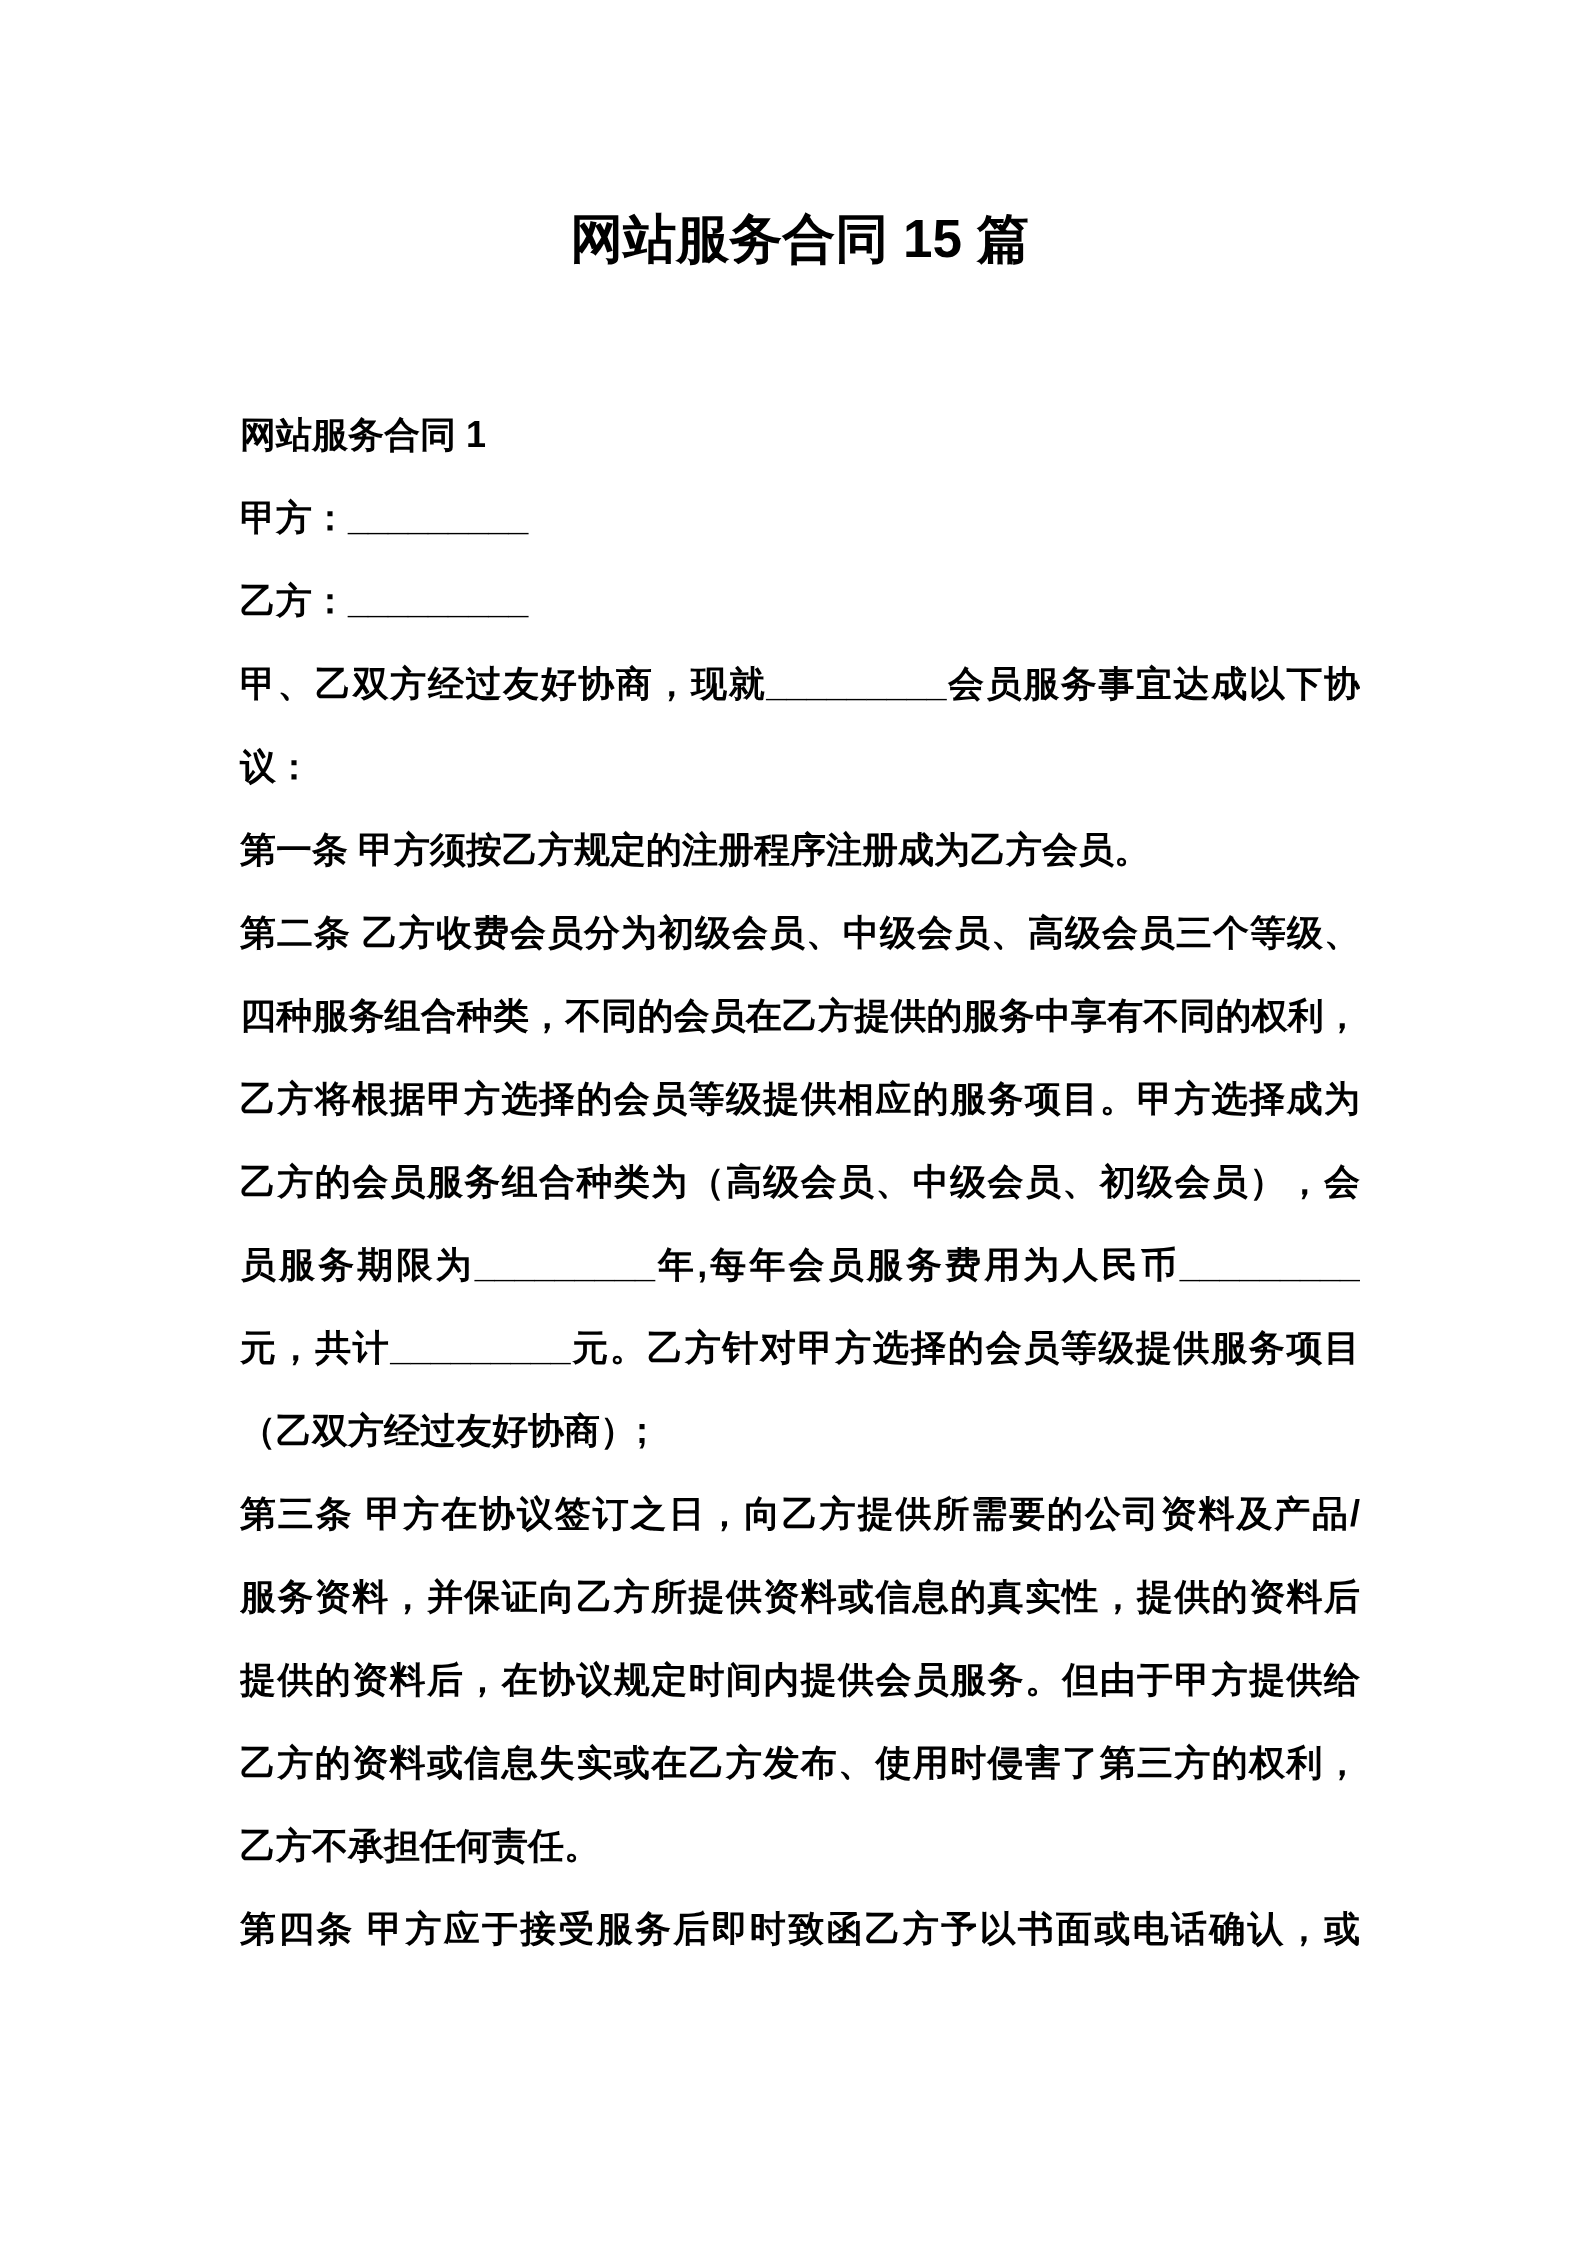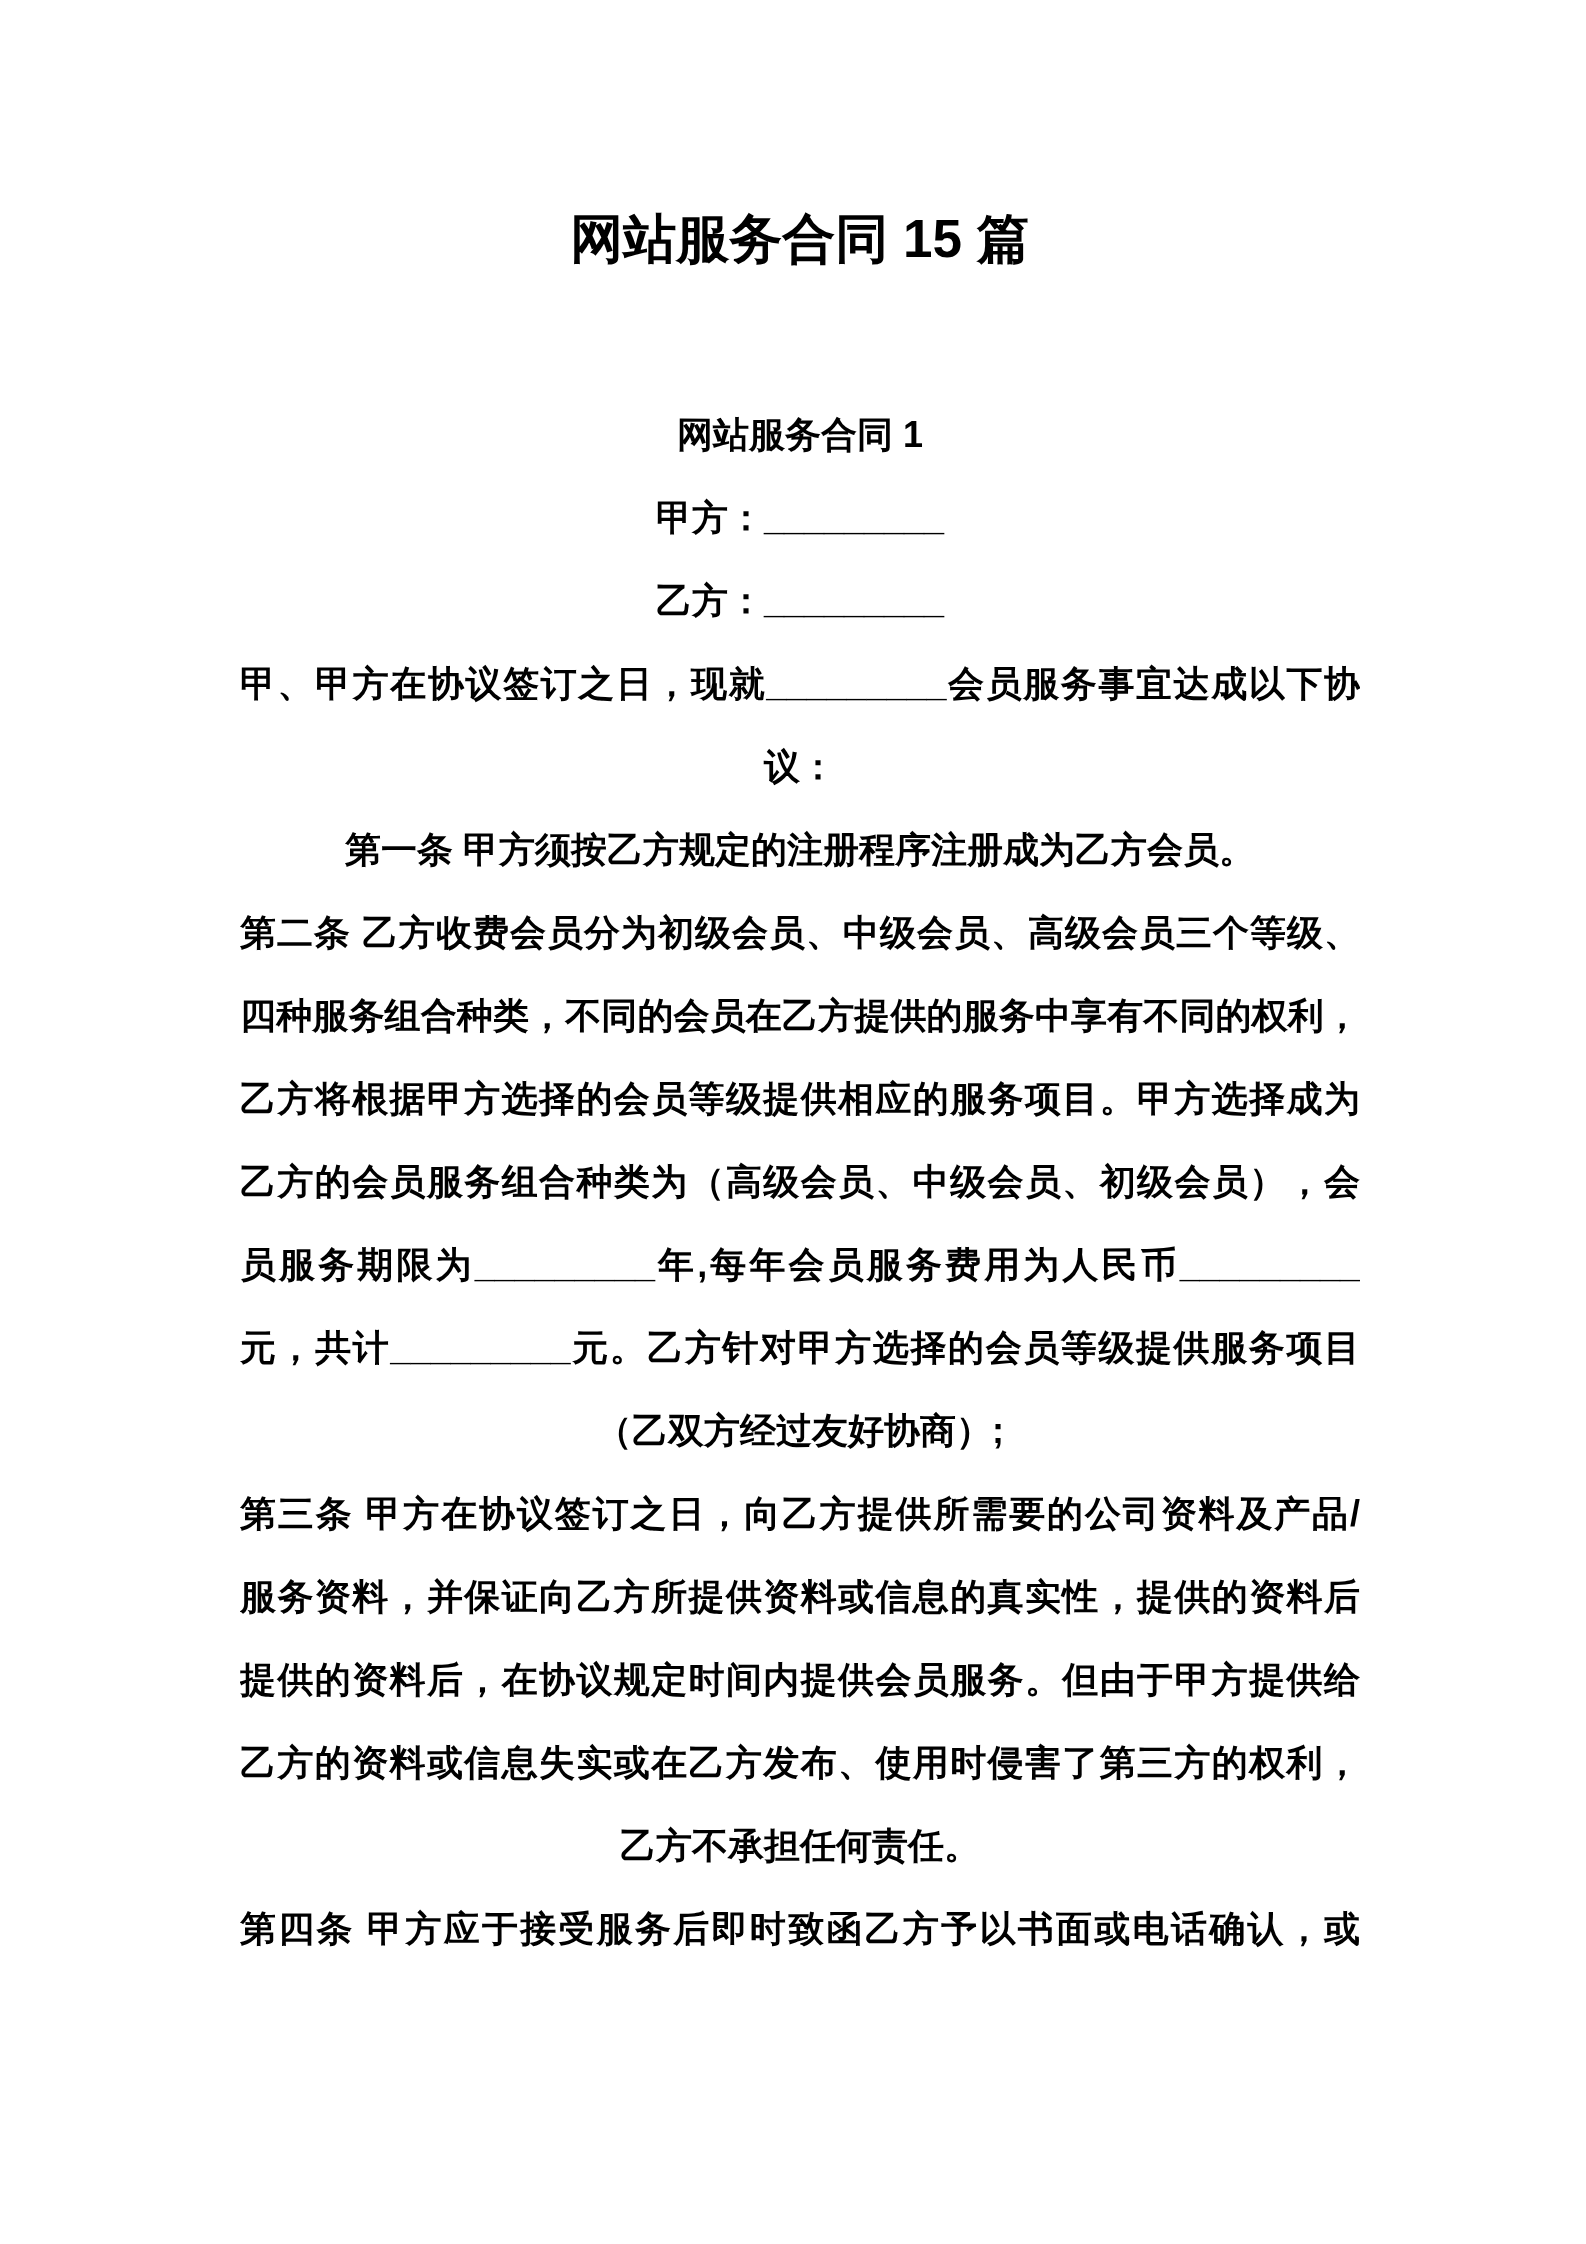--- a/index.html
+++ b/index.html
@@ -38,39 +38,39 @@
     width: 1120px;
     top: 393px;
   }
   .doc-line {
     height: 83px;
     line-height: 83px;
     font-size: 36px;
     font-weight: 700;
     color: #000000;
     white-space: nowrap;
-    text-align: center;
+    text-align: left;
   }
   .doc-line.justify {
     white-space: normal;
     text-align: justify;
     text-align-last: justify;
     overflow: hidden;
   }
 </style>
 </head>
 <body>
 
 <div class="page">
   <h1 class="doc-title">网站服务合同 15 篇</h1>
   <div class="doc-body">
       <div class="doc-line">网站服务合同 1</div>
       <div class="doc-line">甲方：_________</div>
       <div class="doc-line">乙方：_________</div>
-      <div class="doc-line justify">甲、甲方在协议签订之日，现就_________会员服务事宜达成以下协</div>
+      <div class="doc-line justify">甲、乙双方经过友好协商，现就_________会员服务事宜达成以下协</div>
       <div class="doc-line">议：</div>
       <div class="doc-line">第一条 甲方须按乙方规定的注册程序注册成为乙方会员。</div>
       <div class="doc-line justify">第二条 乙方收费会员分为初级会员、中级会员、高级会员三个等级、</div>
       <div class="doc-line justify">四种服务组合种类，不同的会员在乙方提供的服务中享有不同的权利，</div>
       <div class="doc-line justify">乙方将根据甲方选择的会员等级提供相应的服务项目。甲方选择成为</div>
       <div class="doc-line justify">乙方的会员服务组合种类为（高级会员、中级会员、初级会员），会</div>
       <div class="doc-line justify">员服务期限为_________年,每年会员服务费用为人民币_________</div>
       <div class="doc-line justify">元，共计_________元。乙方针对甲方选择的会员等级提供服务项目</div>
       <div class="doc-line">（乙双方经过友好协商）;</div>
       <div class="doc-line justify">第三条 甲方在协议签订之日，向乙方提供所需要的公司资料及产品/</div>

